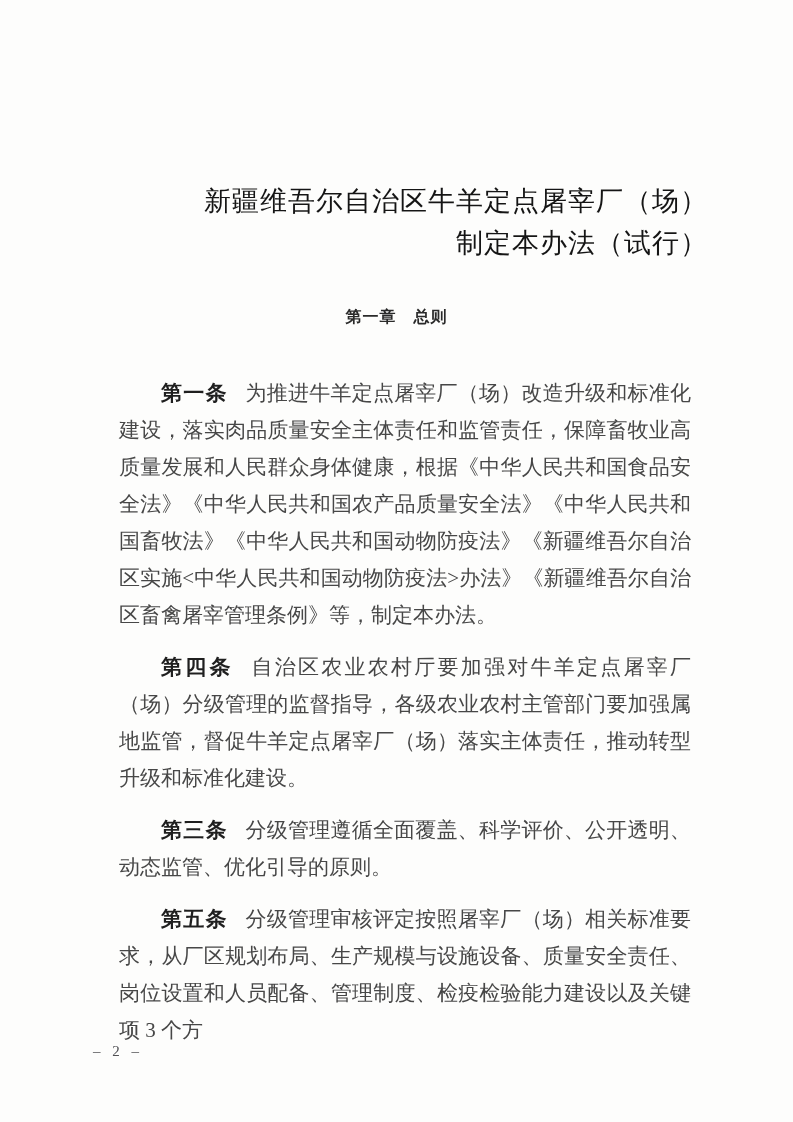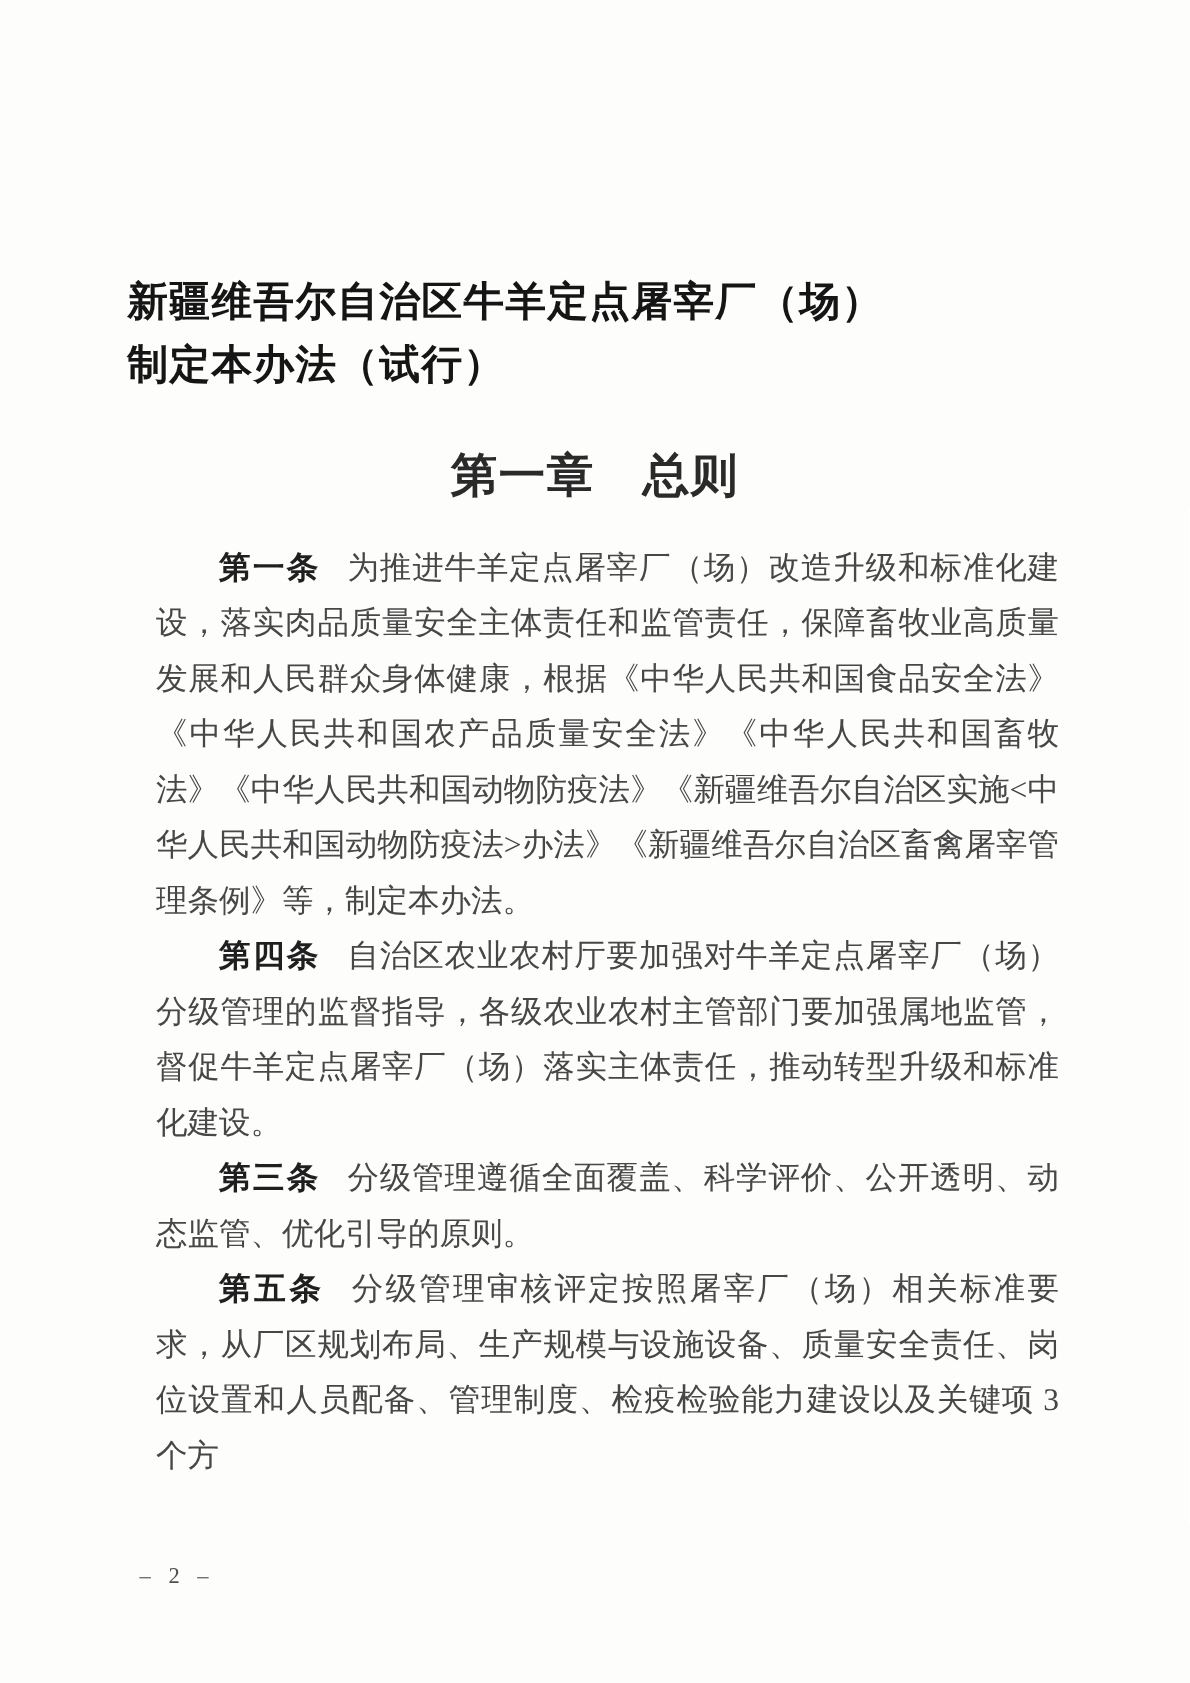--- a/index.html
+++ b/index.html
@@ -13,56 +13,56 @@
     width: 793px;
     height: 1122px;
     background: #fdfdfc;
     overflow: hidden;
   }
   .title-block {
     position: absolute;
     top: 180px;
     left: 85px;
     width: 623px;
-    text-align: left;
+    text-align: right;
     font-family: "Liberation Serif", "DejaVu Serif", serif;
-    font-weight: bold;
+    font-weight: normal;
     font-size: 27px;
     line-height: 42px;
     color: #151515;
     letter-spacing: 1px;
   }
   .chapter-heading {
     position: absolute;
     top: 302px;
     left: 85px;
     width: 623px;
     margin: 0;
     text-align: center;
     font-family: "Liberation Sans", "DejaVu Sans", sans-serif;
     font-weight: 600;
-    font-size: 31px;
+    font-size: 16px;
     line-height: 30px;
     color: #2a2a2a;
     letter-spacing: 1px;
   }
   .body-column {
     position: absolute;
     top: 360px;
     left: 104px;
     width: 602px;
     font-family: "Liberation Serif", "DejaVu Serif", serif;
     font-size: 21px;
     line-height: 37px;
     color: #474747;
     text-align: justify;
     text-justify: inter-ideograph;
   }
   .body-column p {
-    margin: 0;
+    margin: 15px;
     padding: 0;
     text-indent: 2em;
   }
   .article-number {
     font-weight: bold;
     color: #1f1f1f;
     margin-right: 0.85em;
     letter-spacing: 1px;
   }
   .page-number {

